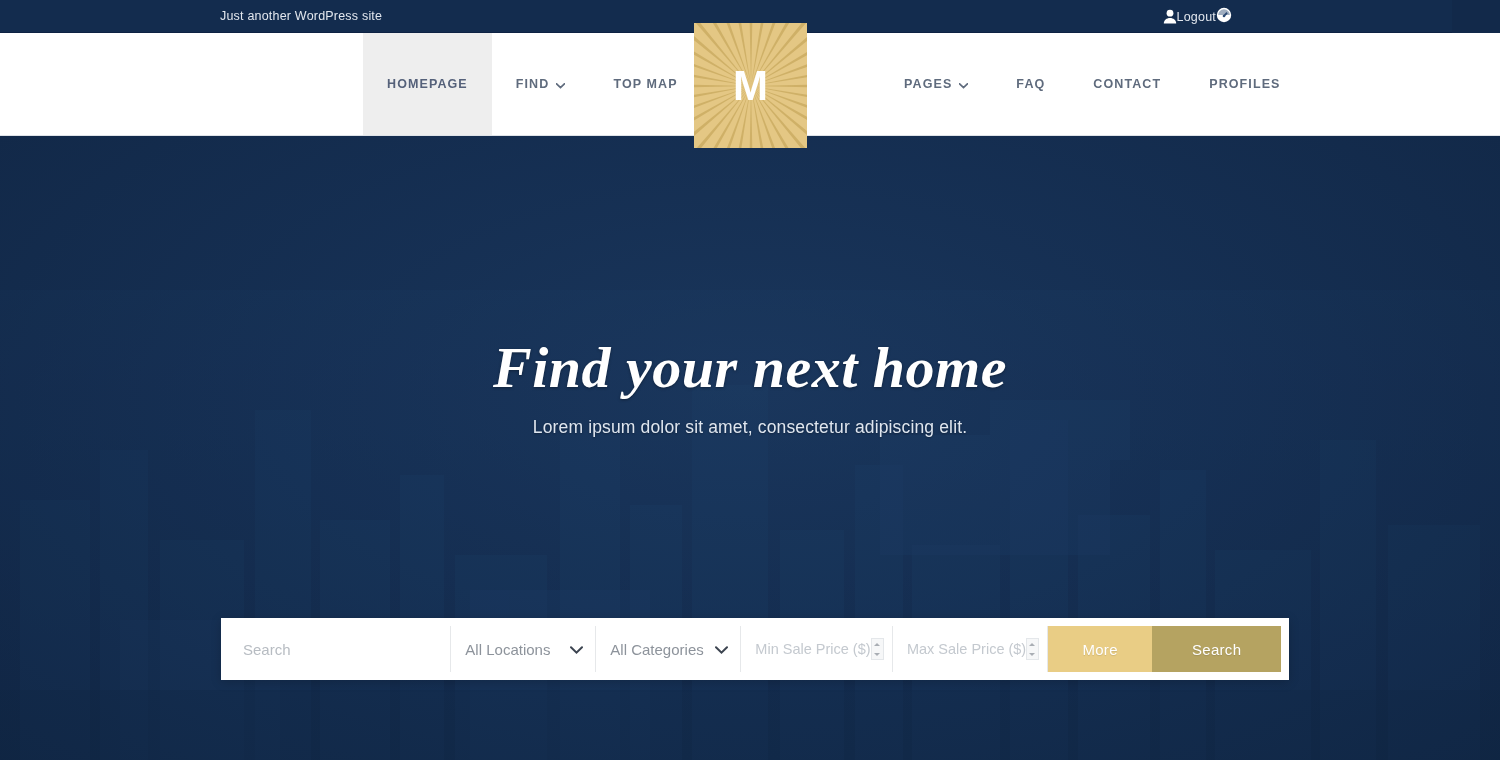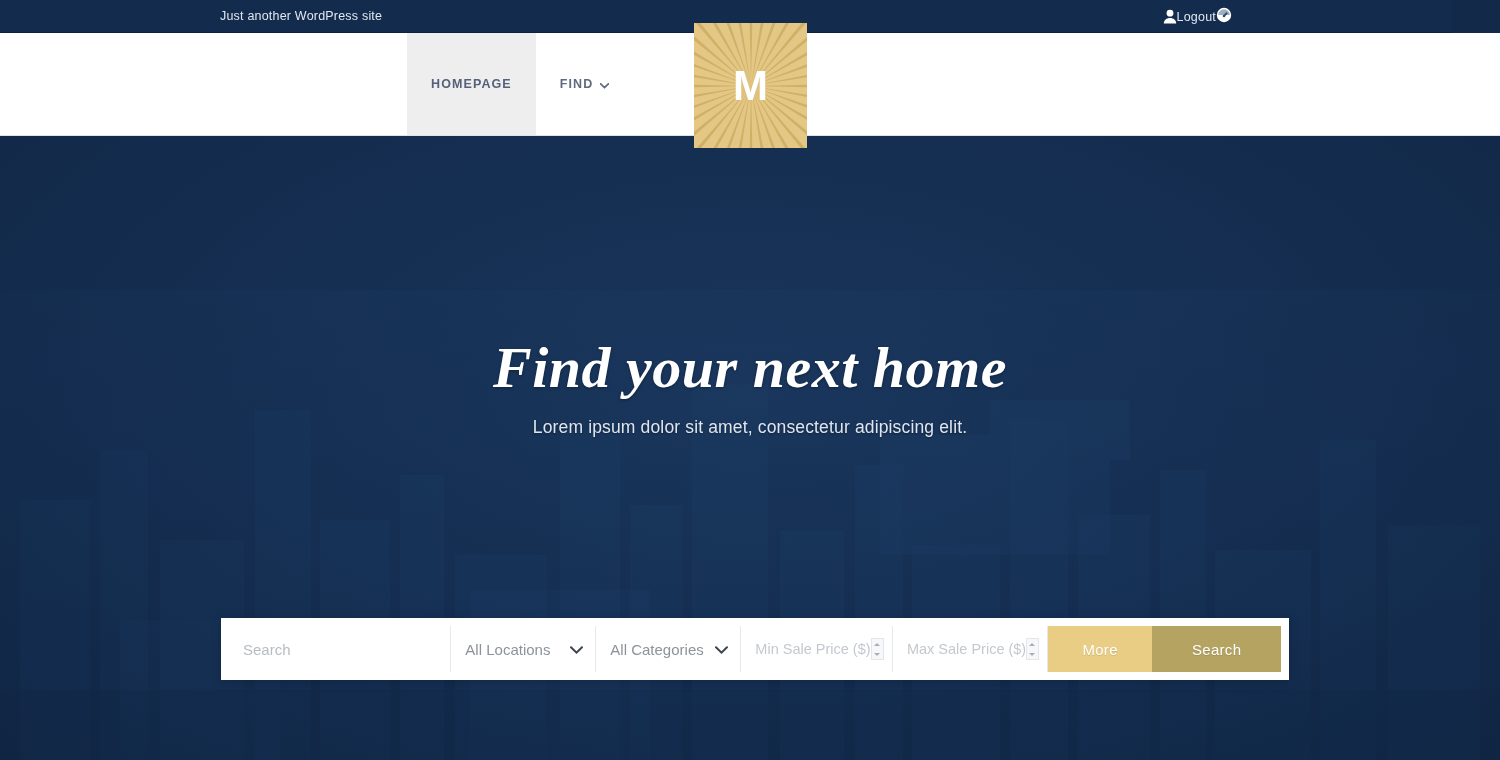--- a/index.html
+++ b/index.html
@@ -59,21 +59,20 @@
     width: 1500px; height: 103px;
     background: #ffffff;
     border-bottom: 1px solid #dfe3e8;
   }
 
   .nav {
     position: absolute;
     top: 0; height: 102px;
     display: flex;
     align-items: flex-end;
-    margin-left: 44px;
   }
   #nav-left  { left: 363px; }
   #nav-right { left: 880px; }
 
   .nav-item {
     position: relative;
     height: 102px;
     display: flex;
     align-items: center;
     gap: 7px;
@@ -302,22 +301,44 @@
         <span>HOMEPAGE</span>
       </a>
       <a class="nav-item" href="#">
         <span>FIND</span>
         <span class="chev">
           <svg width="9" height="6" viewBox="0 0 9 6">
               <path d="M.6.8 4.5 4.6 8.4.8" stroke="#5f6b7d" stroke-width="1.7" fill="none" stroke-linecap="round"></path>
             </svg>
         </span>
       </a>
+      <a class="nav-item" href="#">
+        <span>TOP MAP</span>
+      </a>
     </nav>
 
+    <nav class="nav" id="nav-right">
+      <a class="nav-item" href="#">
+        <span>PAGES</span>
+        <span class="chev">
+          <svg width="9" height="6" viewBox="0 0 9 6">
+              <path d="M.6.8 4.5 4.6 8.4.8" stroke="#5f6b7d" stroke-width="1.7" fill="none" stroke-linecap="round"></path>
+            </svg>
+        </span>
+      </a>
+      <a class="nav-item" href="#">
+        <span>FAQ</span>
+      </a>
+      <a class="nav-item" href="#">
+        <span>CONTACT</span>
+      </a>
+      <a class="nav-item" href="#">
+        <span>PROFILES</span>
+      </a>
+    </nav>
   </div>
 
   <a id="logo" href="#">
     <svg class="rays" viewBox="0 0 340 340">
       <g transform="translate(170,170)" fill="#c8a95e" opacity=".75">
         <g id="ray-group">
             <polygon points="0,0 -5,-240 5,-240" transform="rotate(0)"></polygon>
             <polygon points="0,0 -5,-240 5,-240" transform="rotate(10)"></polygon>
             <polygon points="0,0 -5,-240 5,-240" transform="rotate(20)"></polygon>
             <polygon points="0,0 -5,-240 5,-240" transform="rotate(30)"></polygon>

